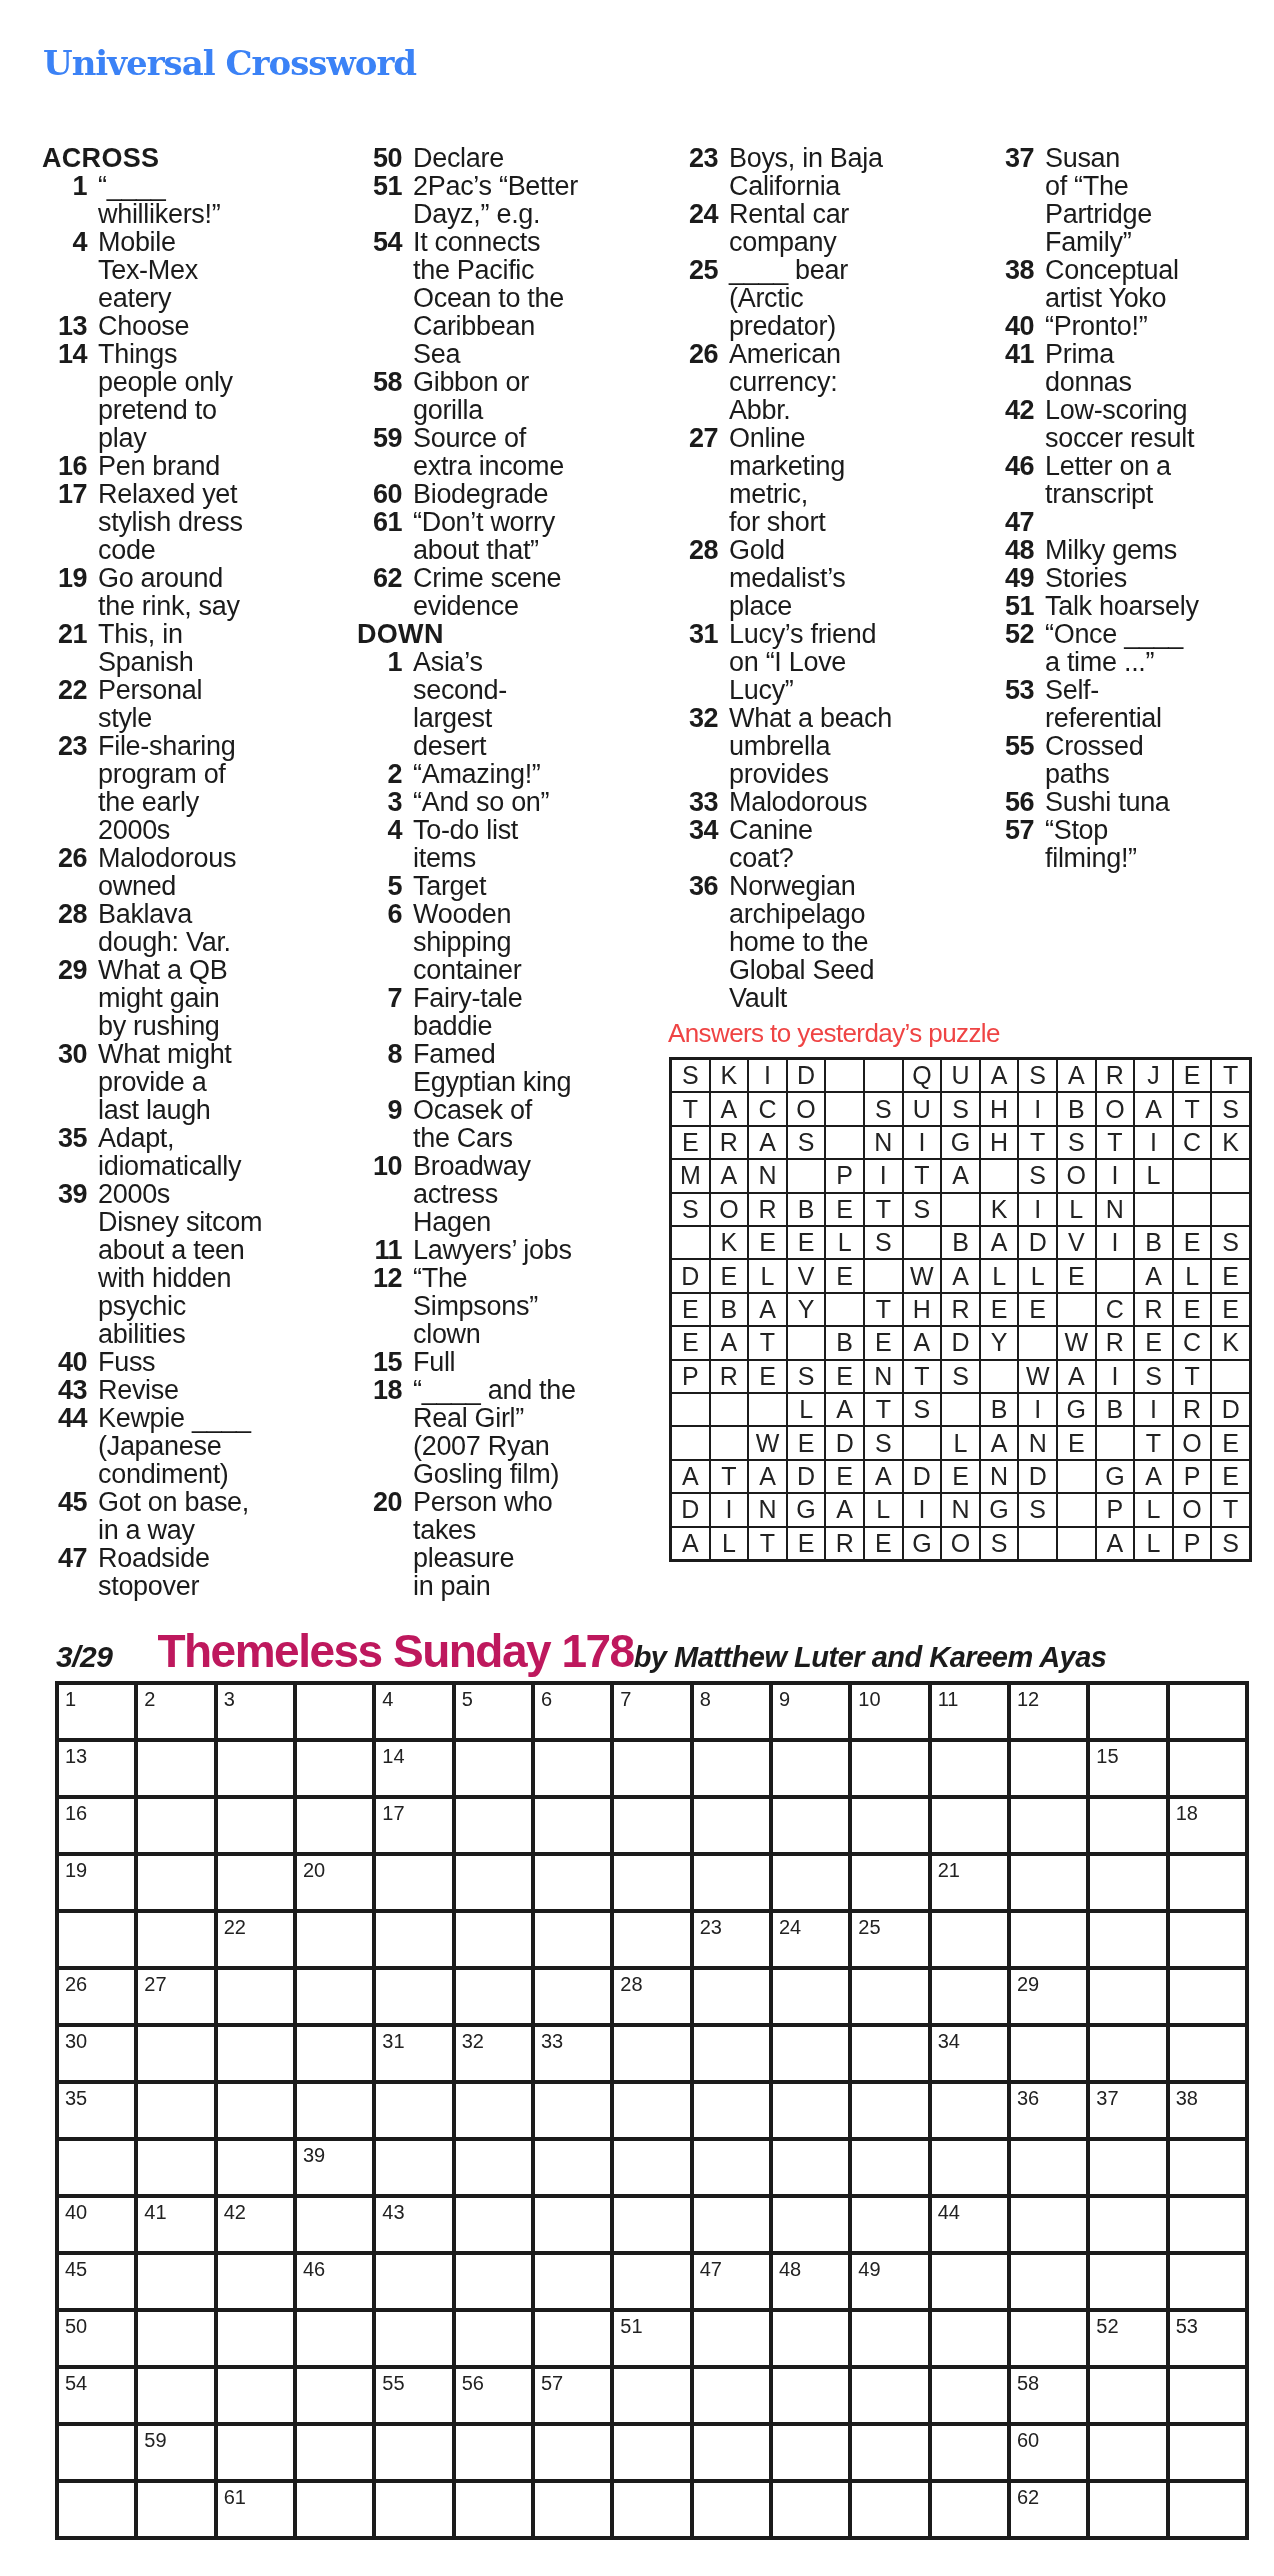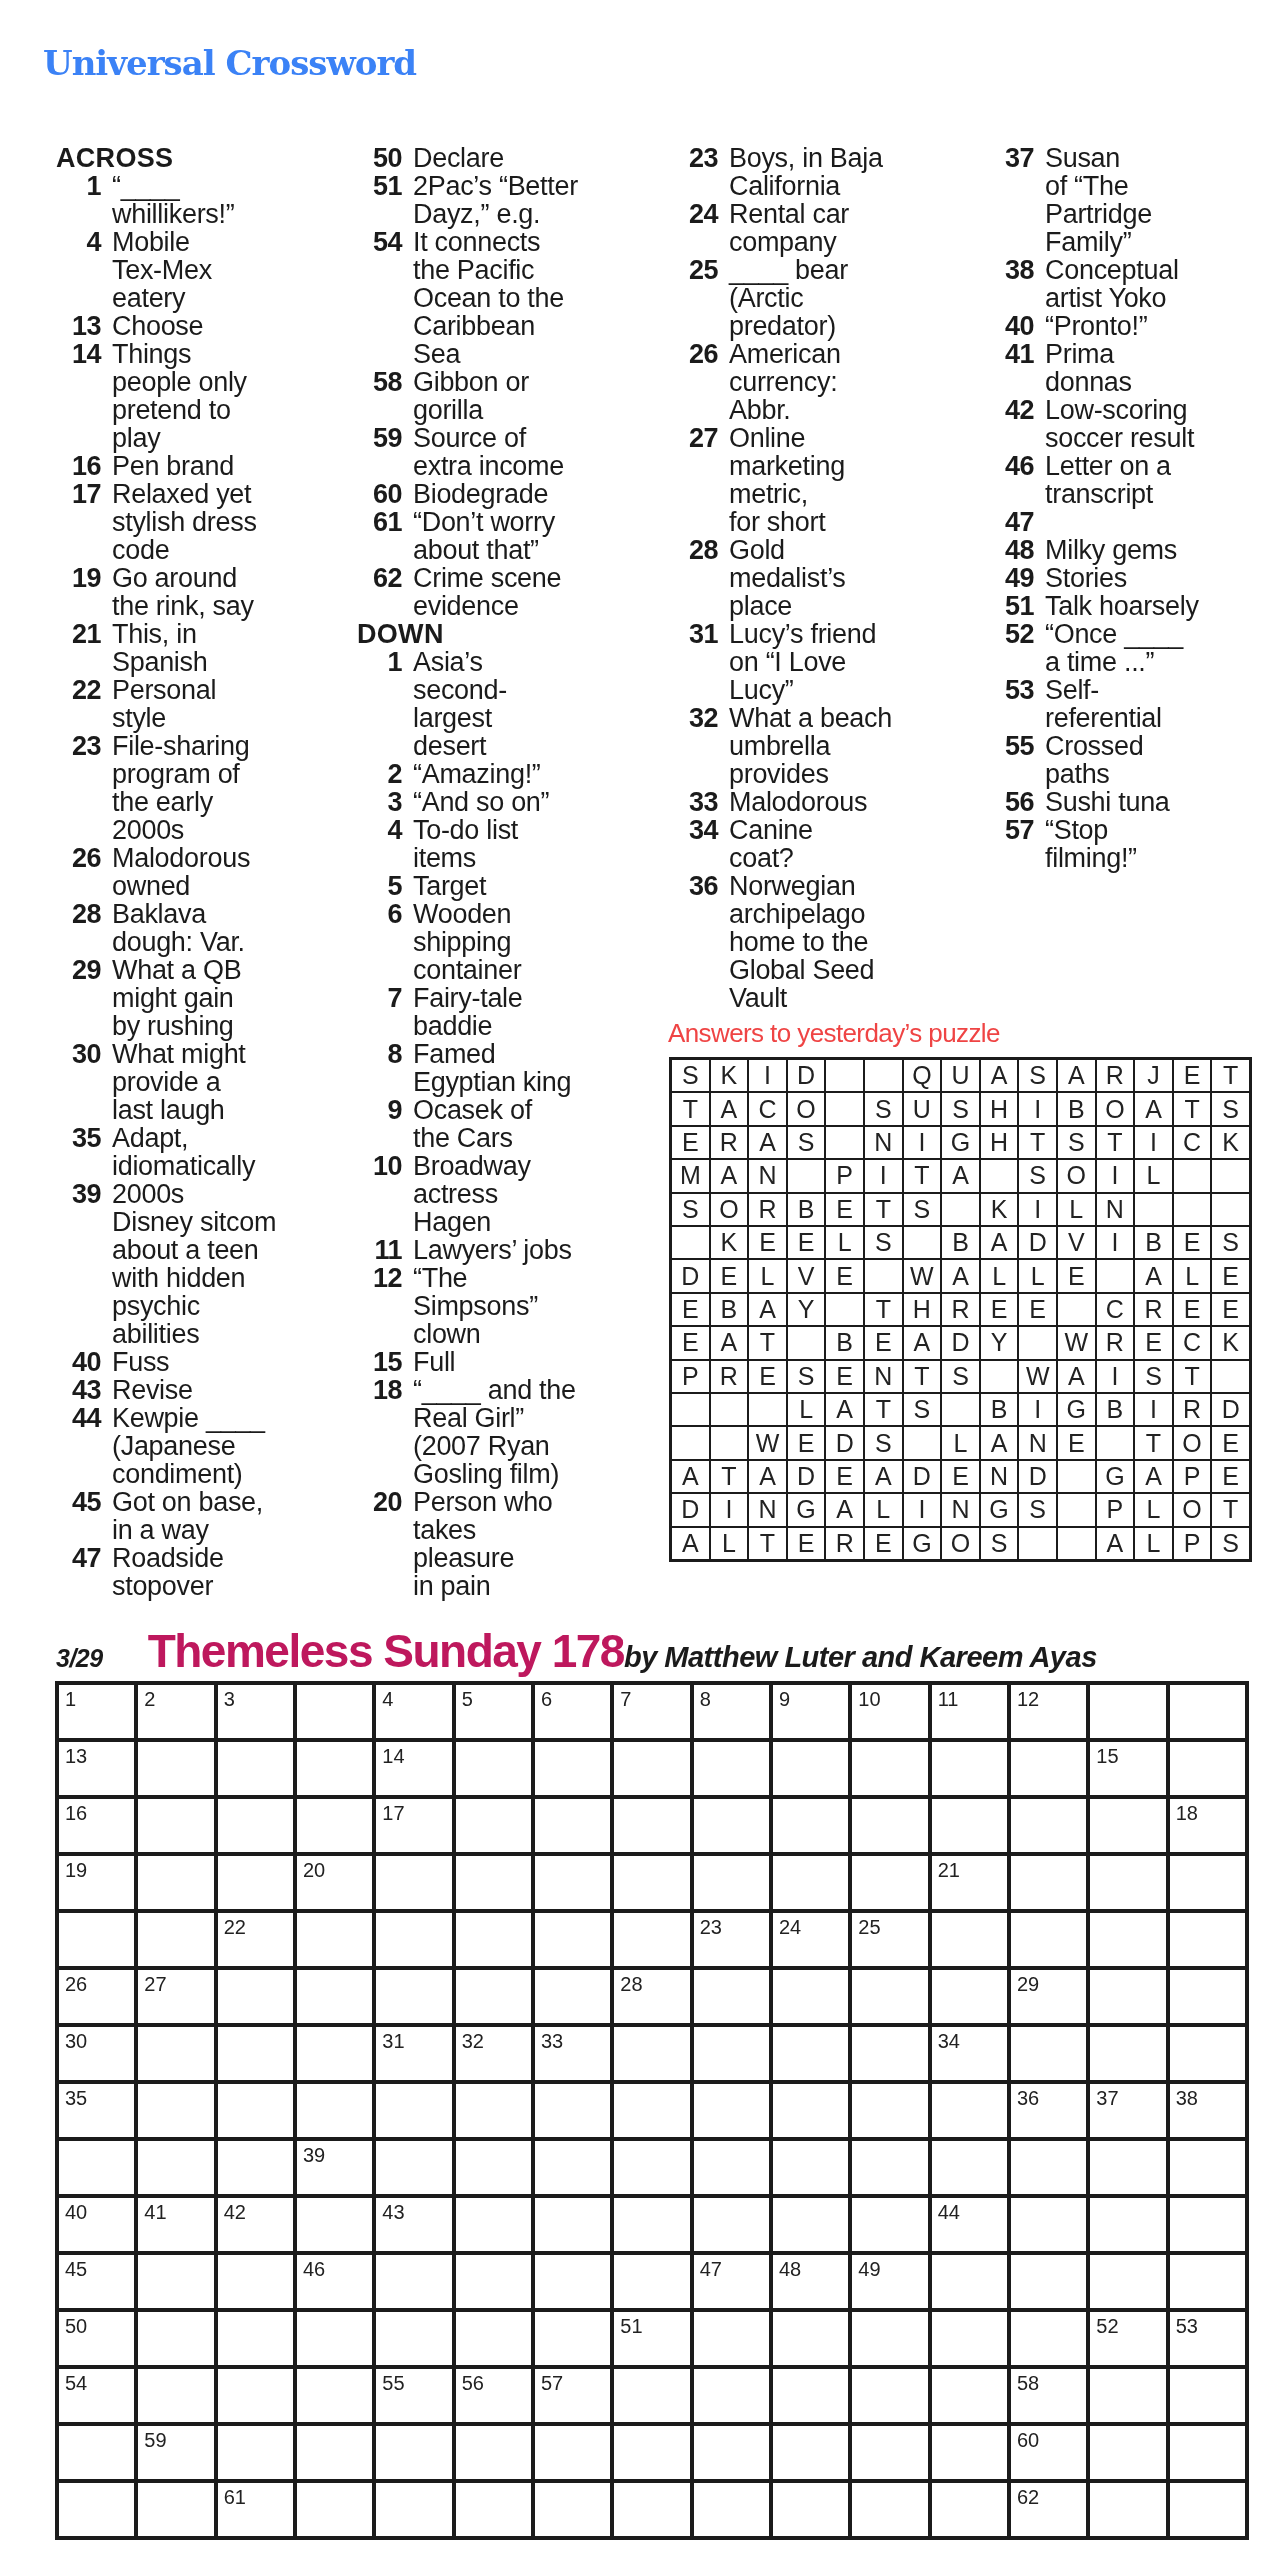--- a/index.html
+++ b/index.html
@@ -7,21 +7,21 @@
     width:1274px;height:2576px;position:relative;background:#ffffff;
     font-family:"Liberation Sans",sans-serif;color:#1b1b1b;
     -webkit-font-smoothing:antialiased;
   }
   .main-title{
     position:absolute;left:43px;top:20px;
     font-family:"DejaVu Serif",serif;font-weight:bold;font-size:34px;
     letter-spacing:-1px;color:#3b82f6;white-space:nowrap;
   }
   .clue-col{position:absolute;top:144px;}
-  #clue-col-1{left:56px;}
+  #clue-col-1{left:42px;}
   #clue-col-2{left:357px;}
   #clue-col-3{left:673px;}
   #clue-col-4{left:989px;}
   .clue{display:flex;font-size:27px;line-height:28px;}
   .clue .num{flex:none;width:45px;text-align:right;font-weight:bold;letter-spacing:-0.5px;}
   .clue .txt{margin-left:11px;width:229px;white-space:pre-line;letter-spacing:-0.3px;}
   .clue-header{font-weight:bold;font-size:27px;line-height:28px;letter-spacing:0.3px;}
   .answers-label{
     position:absolute;left:668px;top:1018px;font-size:26px;letter-spacing:-0.6px;color:#ef4444;
   }
@@ -43,21 +43,21 @@
     gap:4px;padding:4px;
   }
   #puzzle-grid .cell{
     background:#fff;font-size:20px;line-height:1;color:#222;
     padding:4px 0 0 6px;box-sizing:border-box;overflow:hidden;
   }
   .cell.black{background:#1b1b1b;}
   .puzzle-header{
     position:absolute;left:56px;top:1624px;display:flex;align-items:baseline;white-space:nowrap;
   }
-  .puzzle-date{font-size:25px;font-weight:bold;font-style:italic;margin-right:45px;letter-spacing:-0.5px;}
+  .puzzle-date{font-size:30px;font-weight:bold;font-style:italic;margin-right:45px;letter-spacing:-0.5px;}
   .puzzle-title{font-size:46px;font-weight:bold;letter-spacing:-1.5px;color:#be185d;}
   .puzzle-byline{font-size:29px;font-weight:bold;font-style:italic;letter-spacing:-0.5px;}
 </style>
 </head>
 <body>
 
 <h1 class="main-title">Universal Crossword</h1>
 
 <div class="clue-col" id="clue-col-1">
     <div class="clue-header">ACROSS</div>

